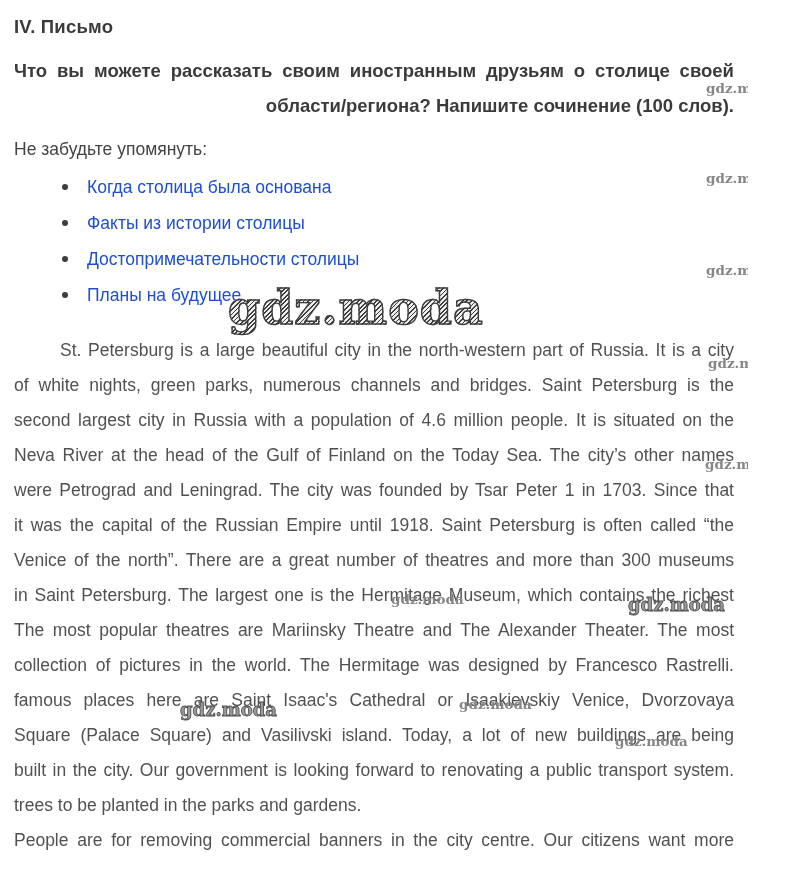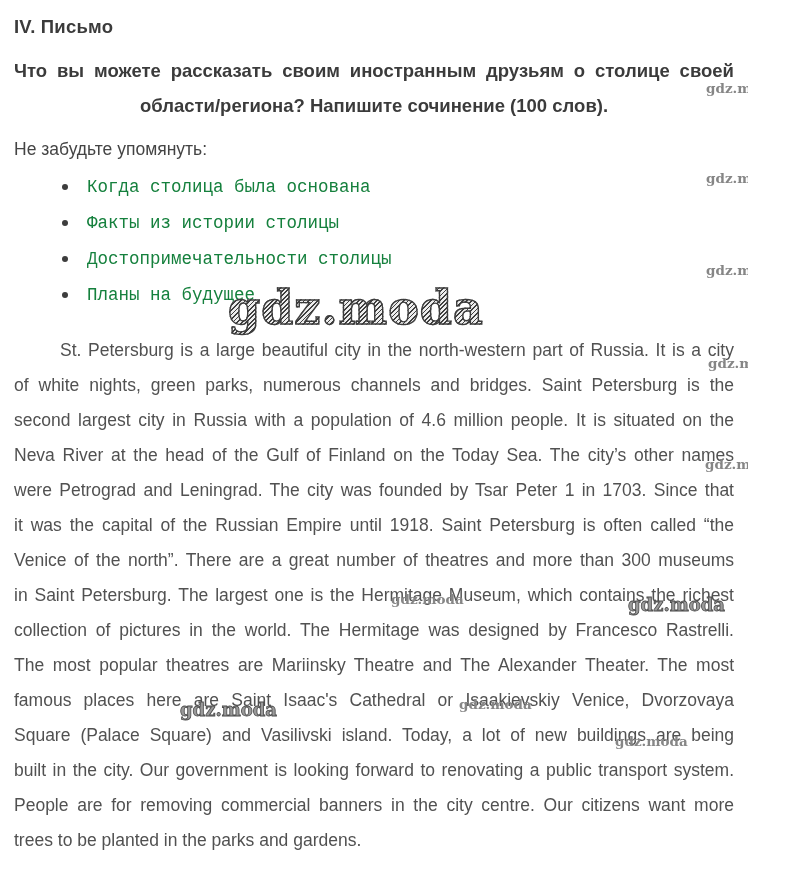--- a/index.html
+++ b/index.html
@@ -25,44 +25,43 @@
     letter-spacing: 0.2px;
   }
   .task {
     margin-top: 13px;
   }
   .task-line {
     font-size: 18.5px;
     font-weight: bold;
     color: #3b3b3b;
     line-height: 35px;
-    text-align: center;
+    text-align: right;
   }
   .task-line.justify {
     text-align: justify;
     text-align-last: justify;
   }
   .reminder {
     margin-top: 9px;
     font-size: 17.5px;
     color: #444444;
     line-height: 35px;
   }
   .bullets {
     margin: 2px 0 0 0;
     padding: 0;
     list-style: none;
   }
   .bullets li {
     position: relative;
     padding-left: 73px;
     font-size: 17.5px;
-    color: #15803d;
+    color: #1d4ed8;
     line-height: 36px;
-    font-family: Liberation Mono, monospace;
   }
   .bullets li .dot {
     position: absolute;
     left: 48px;
     top: 15px;
     width: 6px;
     height: 6px;
     border-radius: 50%;
     background: #3d3d3d;
   }
@@ -162,27 +161,27 @@
 
   <div class="essay">
     <div class="essay-line justify indent">St. Petersburg is a large beautiful city in the north-western part of Russia. It is a city</div>
     <div class="essay-line justify">of white nights, green parks, numerous channels and bridges. Saint Petersburg is the</div>
     <div class="essay-line justify">second largest city in Russia with a population of 4.6 million people. It is situated on the</div>
     <div class="essay-line justify">Neva River at the head of the Gulf of Finland on the Today Sea. The city’s other names</div>
     <div class="essay-line justify">were Petrograd and Leningrad. The city was founded by Tsar Peter 1 in 1703. Since that</div>
     <div class="essay-line justify">it was the capital of the Russian Empire until 1918. Saint Petersburg is often called “the</div>
     <div class="essay-line justify">Venice of the north”. There are a great number of theatres and more than 300 museums</div>
     <div class="essay-line justify">in Saint Petersburg. The largest one is the Hermitage Museum, which contains the richest</div>
+    <div class="essay-line justify">The most popular theatres are Mariinsky Theatre and The Alexander Theater. The most</div>
     <div class="essay-line justify">collection of pictures in the world. The Hermitage was designed by Francesco Rastrelli.</div>
-    <div class="essay-line justify">The most popular theatres are Mariinsky Theatre and The Alexander Theater. The most</div>
     <div class="essay-line justify">famous places here are Saint Isaac's Cathedral or Isaakievskiy Venice, Dvorzovaya</div>
     <div class="essay-line justify">Square (Palace Square) and Vasilivski island. Today, a lot of new buildings are being</div>
     <div class="essay-line justify">built in the city. Our government is looking forward to renovating a public transport system.</div>
+    <div class="essay-line">trees to be planted in the parks and gardens.</div>
     <div class="essay-line justify">People are for removing commercial banners in the city centre. Our citizens want more</div>
-    <div class="essay-line">trees to be planted in the parks and gardens.</div>
   </div>
 
   <div class="wm wm-big wm-pos-big">gdz.moda</div>
   <div class="wm wm-m wm-pos-m1">gdz.moda</div>
   <div class="wm wm-m wm-pos-m2">gdz.moda</div>
   <div class="wm wm-s wm-pos-s1">gdz.moda</div>
   <div class="wm wm-s wm-pos-s2">gdz.moda</div>
   <div class="wm wm-s wm-pos-s3">gdz.moda</div>
   <div class="wm wm-s wm-pos-s4">gdz.moda</div>
   <div class="wm wm-s wm-pos-s5">gdz.moda</div>

